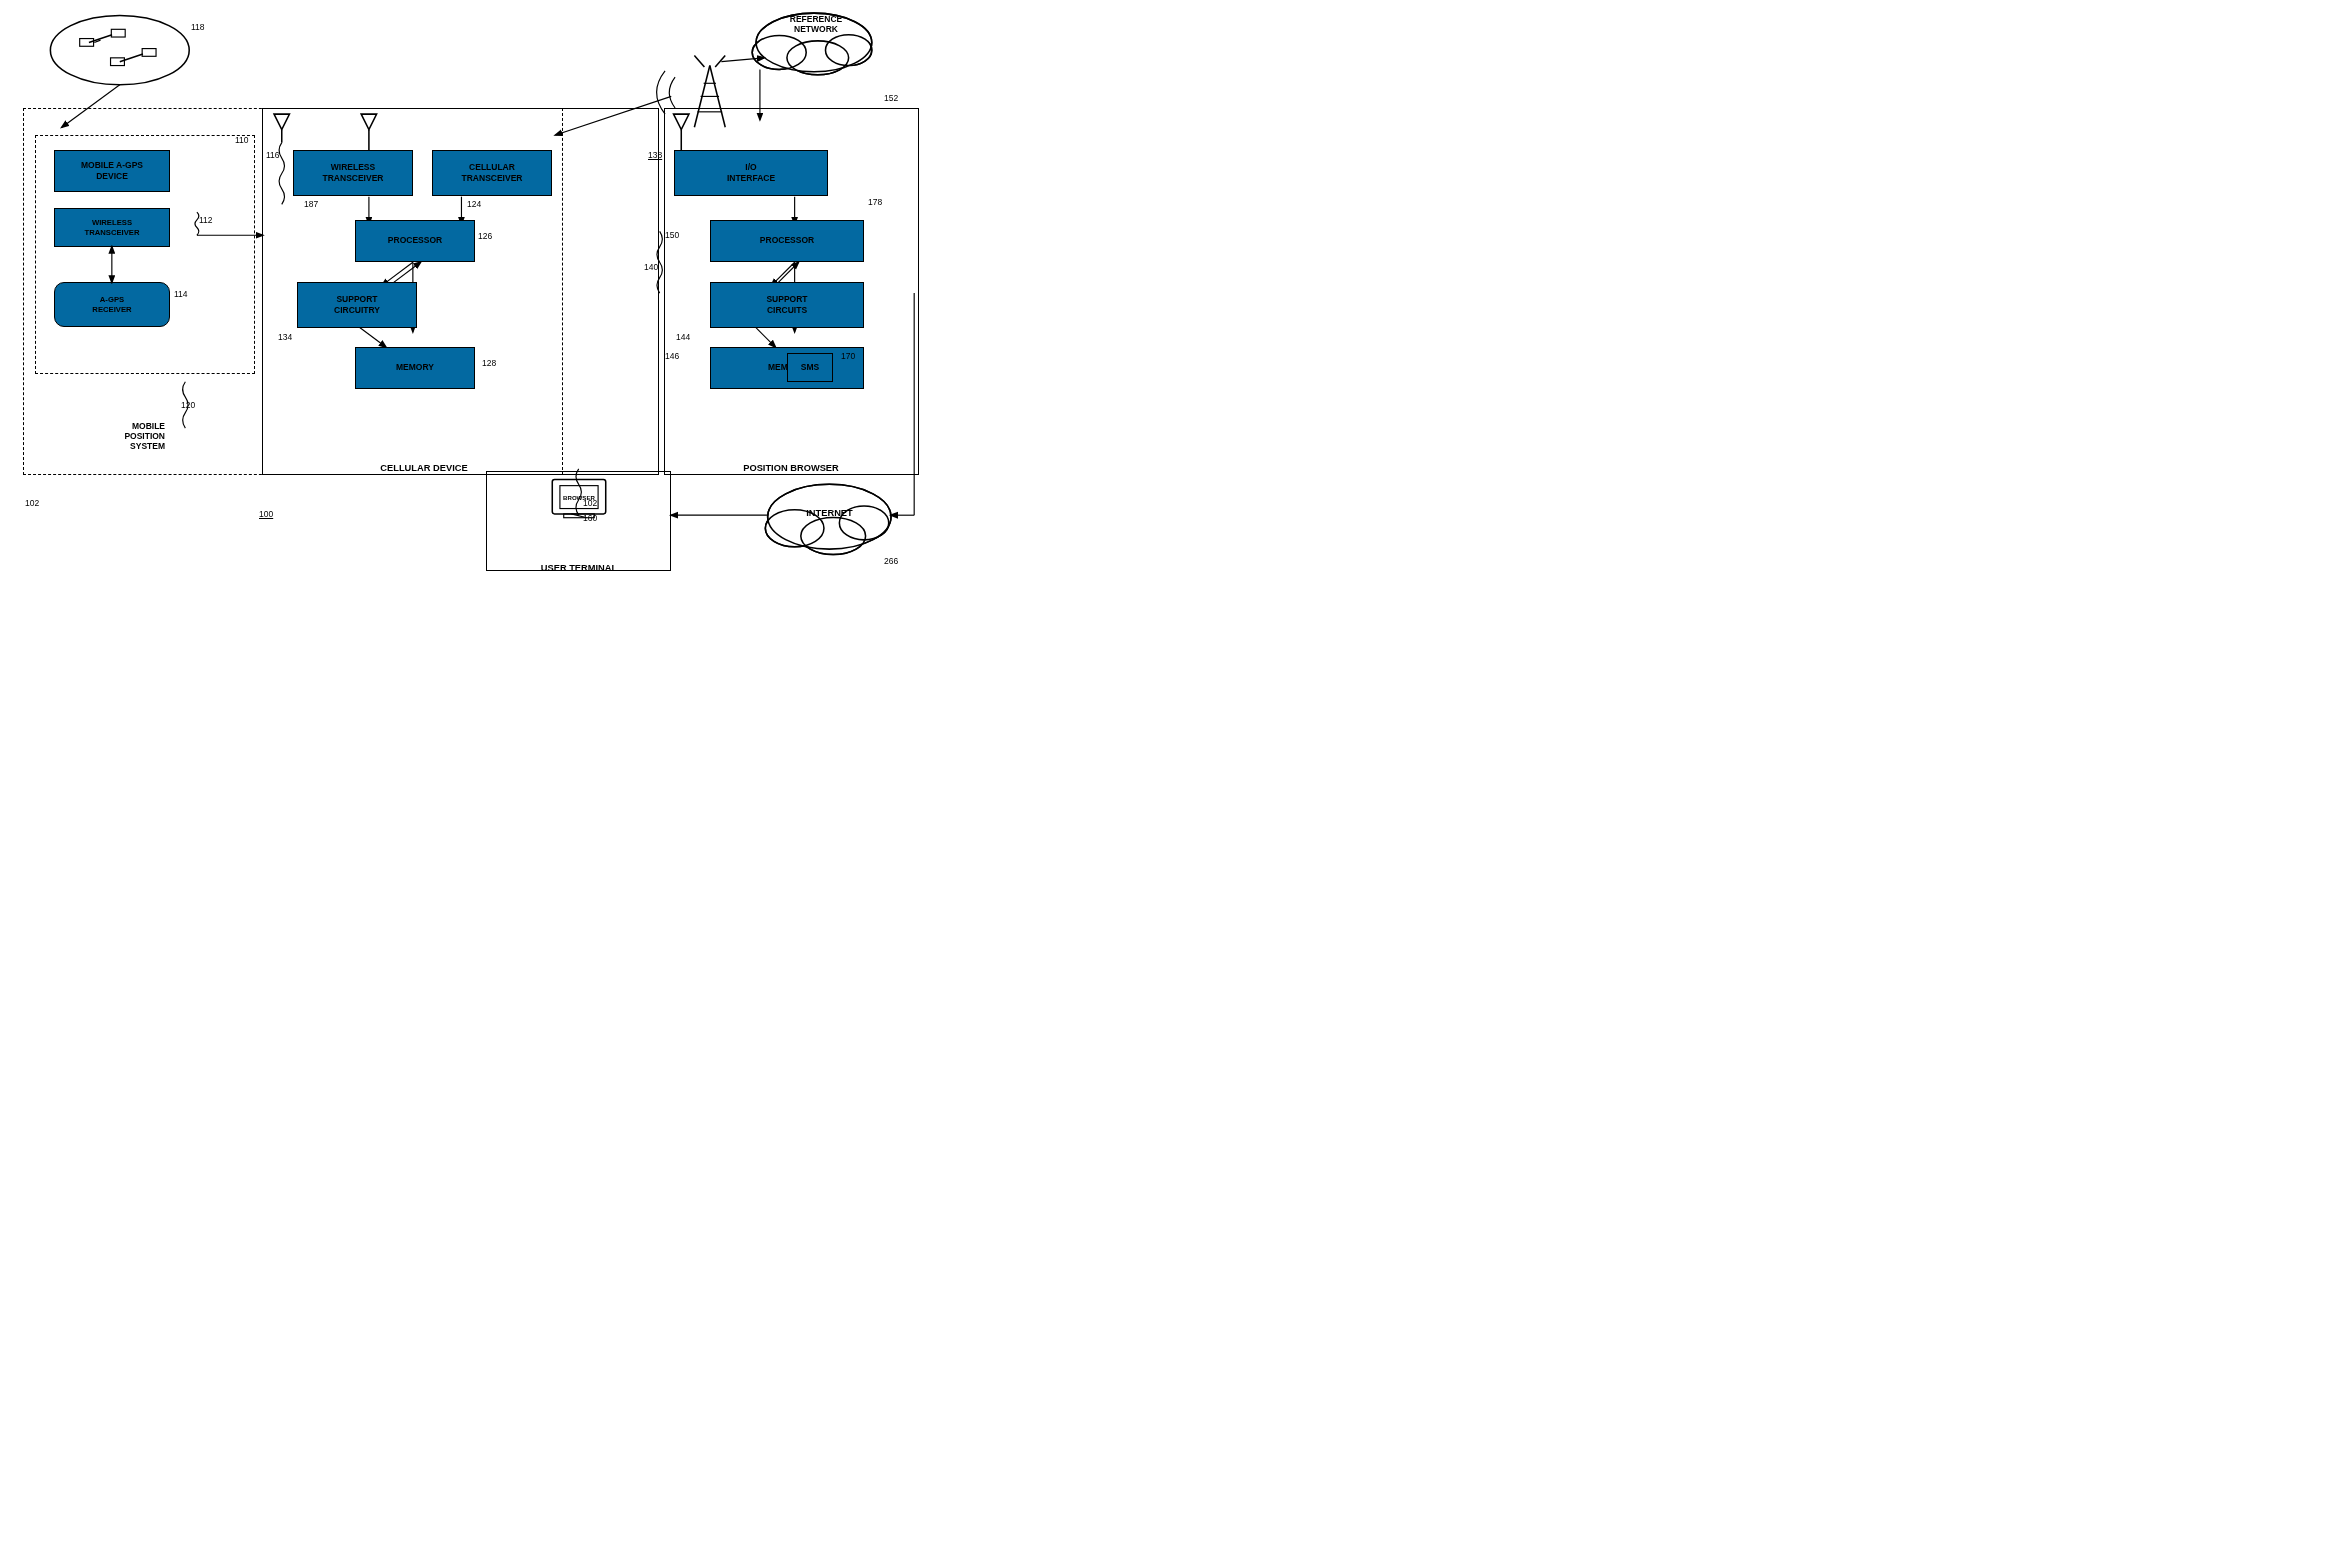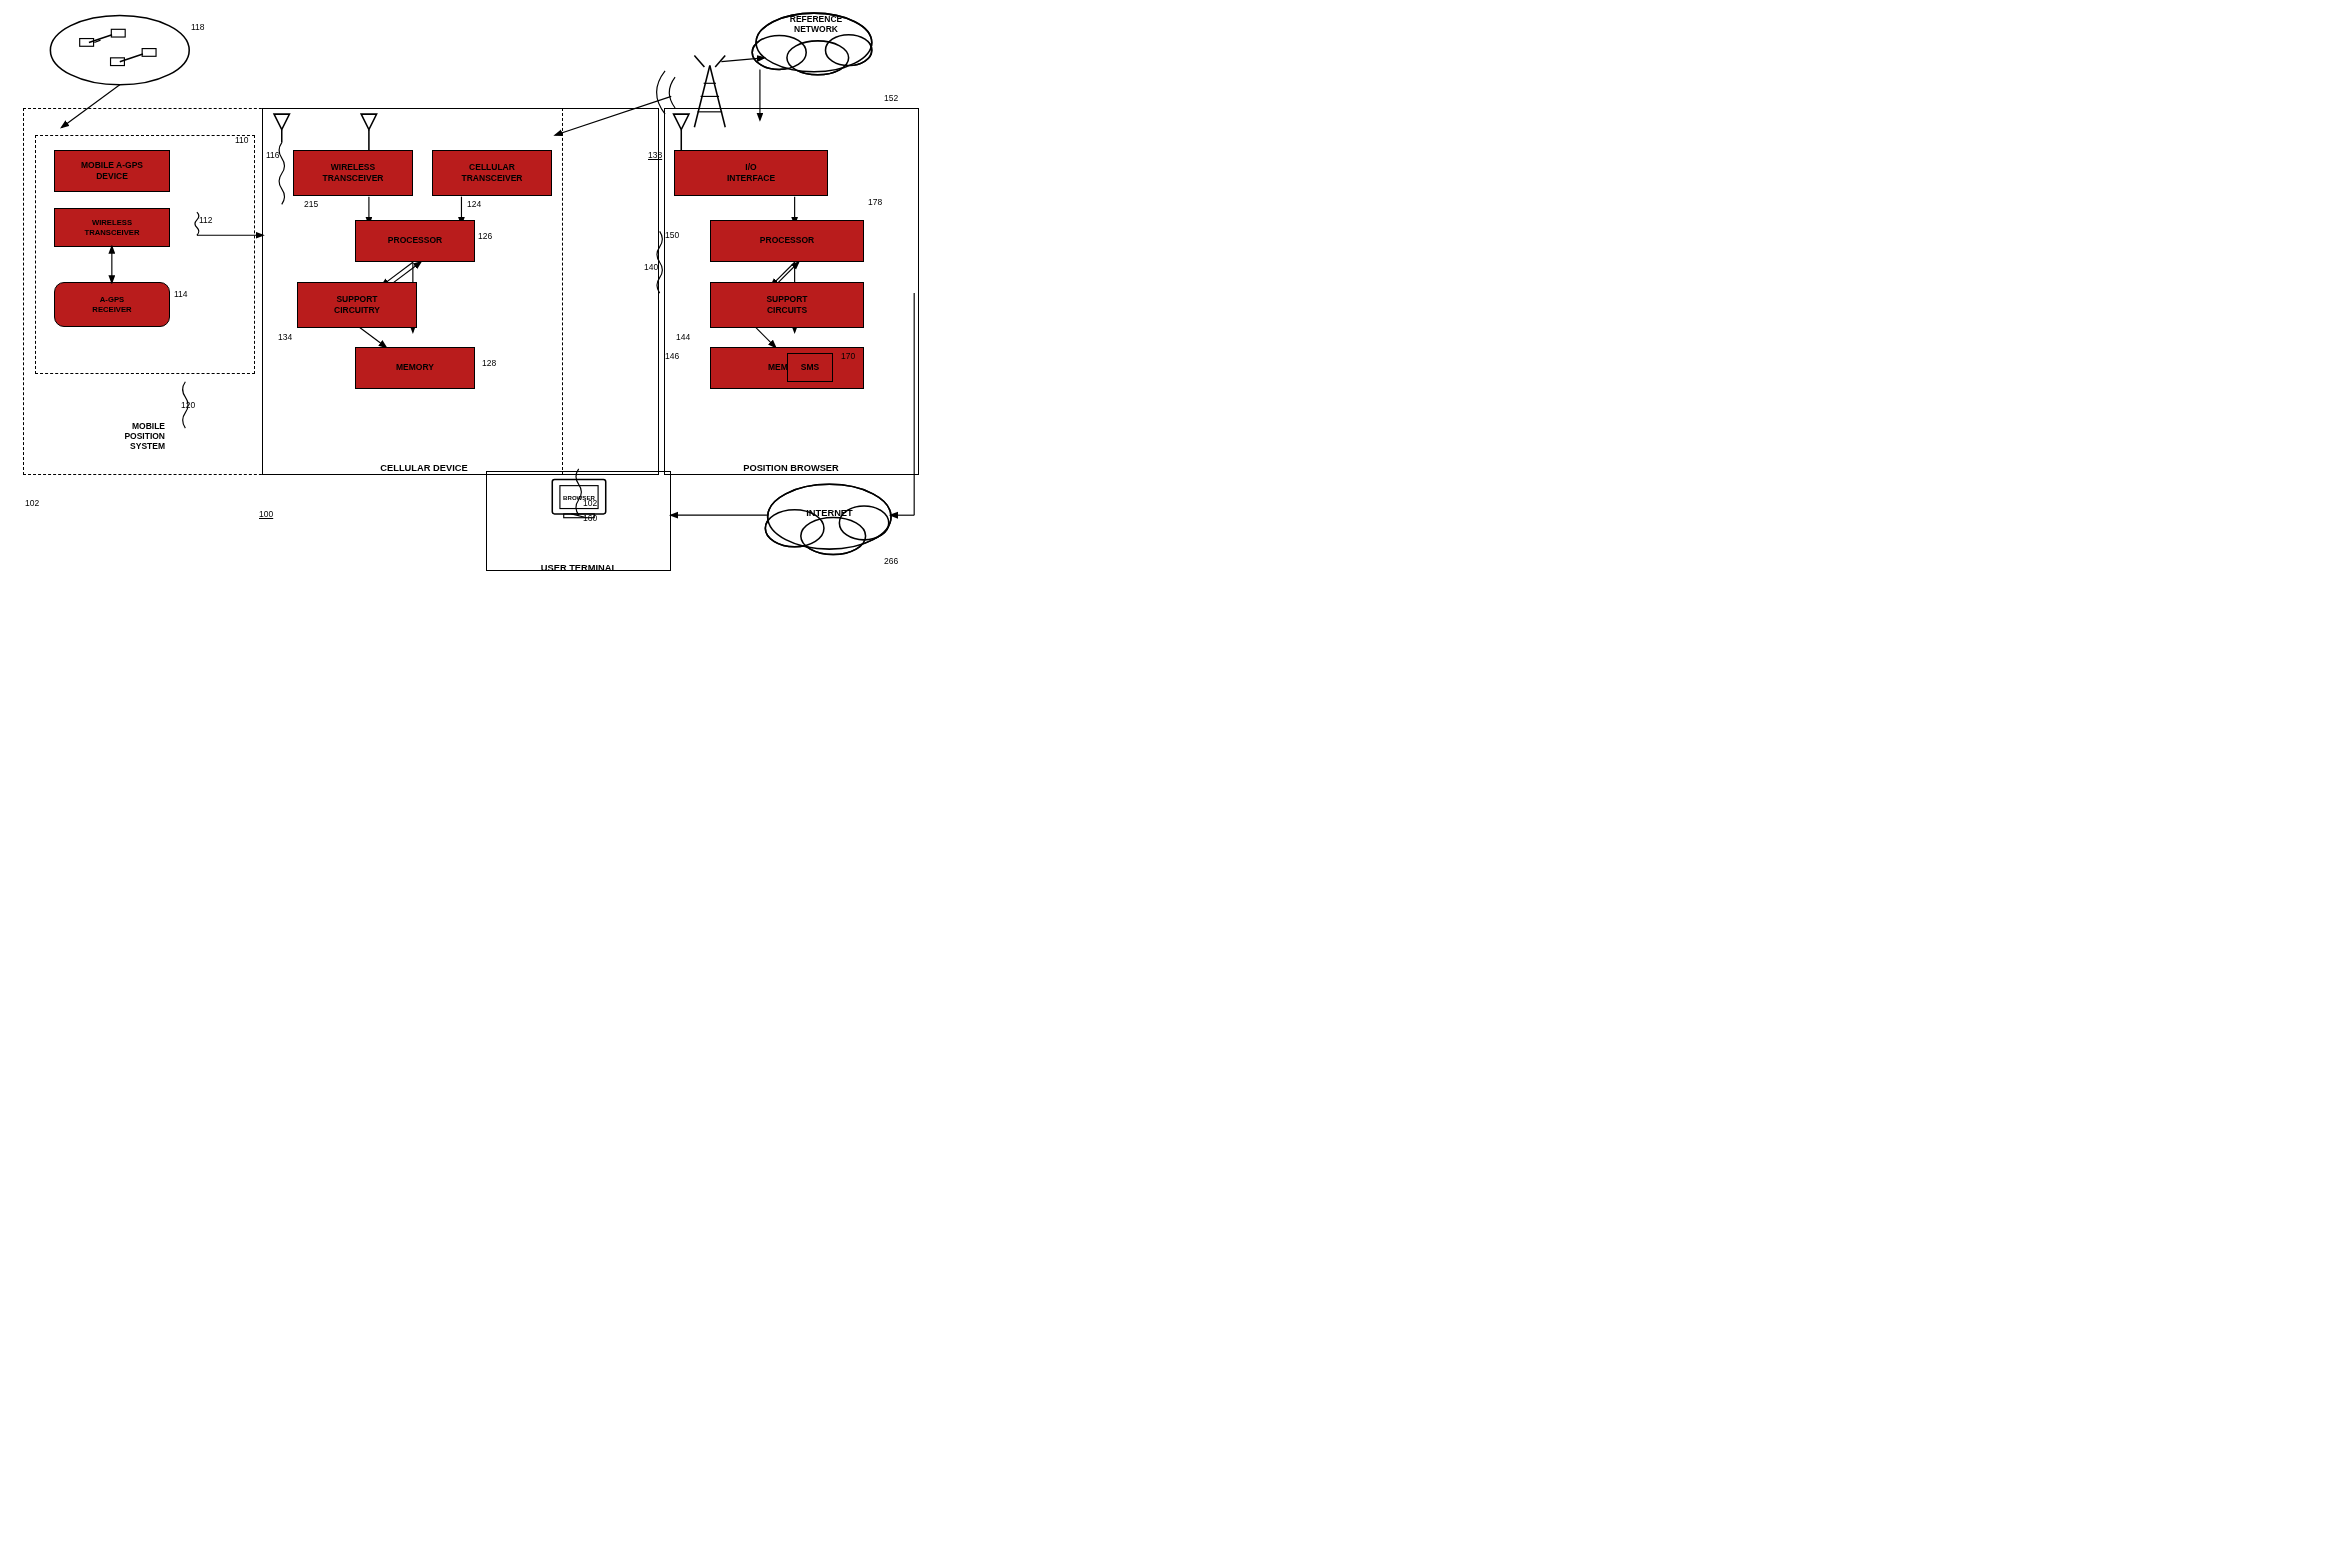--- a/index.html
+++ b/index.html
@@ -13,21 +13,21 @@
     }
     .diagram {
       position: relative;
       width: 926px;
       height: 617px;
     }
     
     .box {
       position: absolute;
       border: 1.5px solid #000;
-      background: #b91c1c;
+      background: #0369a1;
       display: flex;
       align-items: center;
       justify-content: center;
       text-align: center;
       font-size: 8.5px;
       font-weight: bold;
       font-family: Arial, sans-serif;
       padding: 3.1px;
       line-height: 1.3;
     }
@@ -299,21 +299,21 @@
   <div class="ref-num" style="left:199px; top:215px;">
     <span>112</span>
   </div>
   <div class="ref-num" style="left:174px; top:289px;">
     <span>114</span>
   </div>
   <div class="ref-num" style="left:266px; top:150px;">
     <span>116</span>
   </div>
   <div class="ref-num" style="left:304px; top:199px;">
-    <span>215</span>
+    <span>187</span>
   </div>
   <div class="ref-num" style="left:467px; top:199px;">
     <span>124</span>
   </div>
   <div class="ref-num" style="left:478px; top:231px;">
     <span>126</span>
   </div>
   <div class="ref-num" style="left:482px; top:358px;">
     <span>128</span>
   </div>

